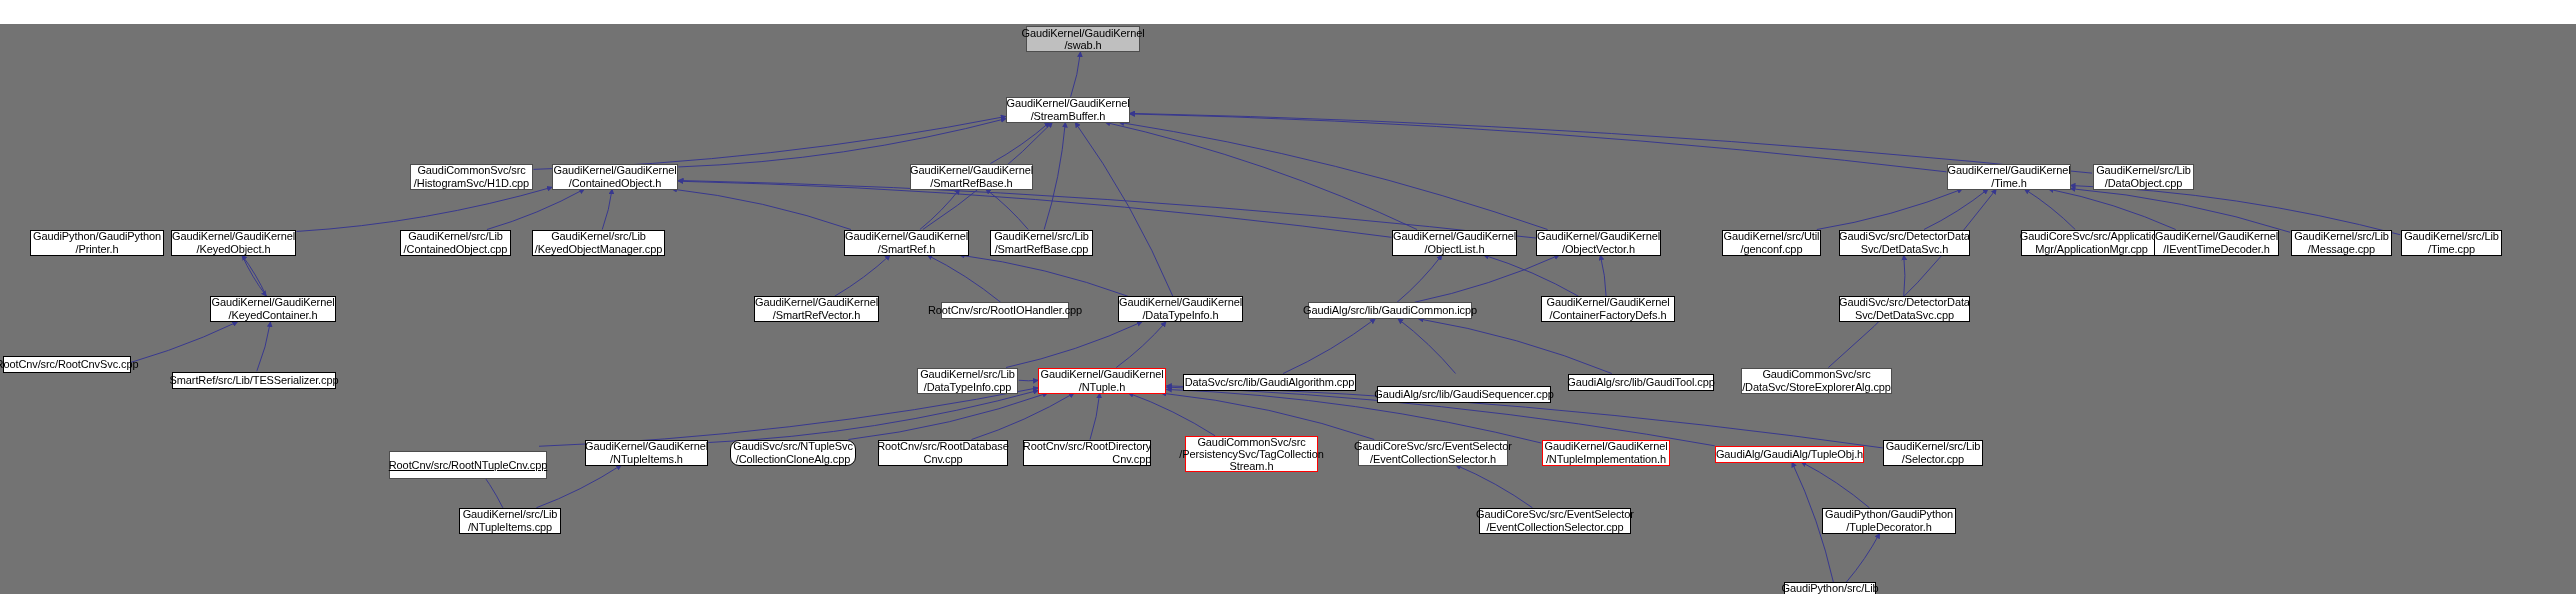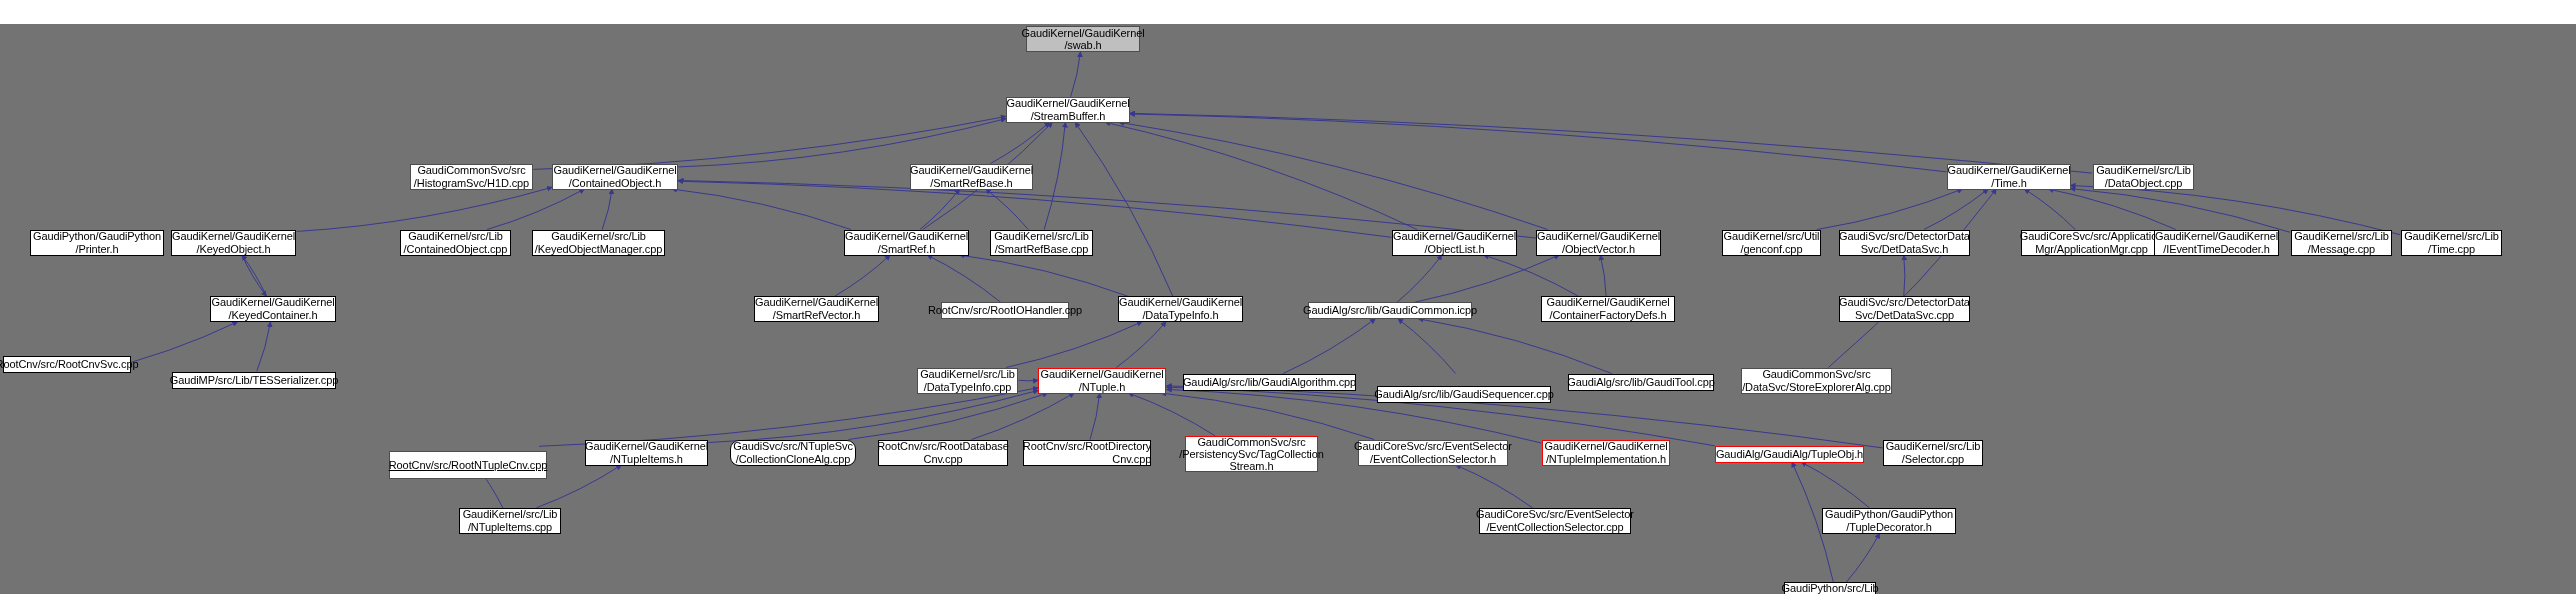--- a/index.html
+++ b/index.html
@@ -146,26 +146,26 @@
 /SmartRefVector.h</div>
     <div class="node thick" style="left: 941px; top: 278px; width: 128px; height: 16.5px;">RootCnv/src/RootIOHandler.cpp</div>
     <div class="node" style="left: 1118px; top: 272px; width: 125px; height: 25.5px;">GaudiKernel/GaudiKernel
 /DataTypeInfo.h</div>
     <div class="node thick" style="left: 1308px; top: 278px; width: 164px; height: 16.5px;">GaudiAlg/src/lib/GaudiCommon.icpp</div>
     <div class="node" style="left: 1541px; top: 272px; width: 134px; height: 25.5px;">GaudiKernel/GaudiKernel
 /ContainerFactoryDefs.h</div>
     <div class="node" style="left: 1839px; top: 272px; width: 131px; height: 25.5px;">GaudiSvc/src/DetectorData
 Svc/DetDataSvc.cpp</div>
     <div class="node" style="left: 3px; top: 332px; width: 128px; height: 16.5px;">RootCnv/src/RootCnvSvc.cpp</div>
-    <div class="node" style="left: 172px; top: 348px; width: 164px; height: 16.5px;">GaudiMP/src/Lib/TESSerializer.cpp</div>
+    <div class="node" style="left: 172px; top: 348px; width: 164px; height: 16.5px;">SmartRef/src/Lib/TESSerializer.cpp</div>
     <div class="node thick" style="left: 917px; top: 344px; width: 101px; height: 25.5px;">GaudiKernel/src/Lib
 /DataTypeInfo.cpp</div>
     <div class="node red" style="left: 1038px; top: 344px; width: 128px; height: 25.5px;">GaudiKernel/GaudiKernel
 /NTuple.h</div>
-    <div class="node" style="left: 1183px; top: 350px; width: 173px; height: 16.5px;">GaudiAlg/src/lib/GaudiAlgorithm.cpp</div>
+    <div class="node" style="left: 1183px; top: 350px; width: 173px; height: 16.5px;">DataSvc/src/lib/GaudiAlgorithm.cpp</div>
     <div class="node" style="left: 1377px; top: 362px; width: 174px; height: 16.5px;">GaudiAlg/src/lib/GaudiSequencer.cpp</div>
     <div class="node" style="left: 1568px; top: 350px; width: 146px; height: 16.5px;">GaudiAlg/src/lib/GaudiTool.cpp</div>
     <div class="node thick" style="left: 1741px; top: 344px; width: 151px; height: 25.5px;">GaudiCommonSvc/src
 /DataSvc/StoreExplorerAlg.cpp</div>
     <div class="node thick" style="left: 389px; top: 427px; width: 158px; height: 28px; text-decoration: underline;">RootCnv/src/RootNTupleCnv.cpp</div>
     <div class="node" style="left: 585px; top: 416px; width: 123px; height: 25.5px;">GaudiKernel/GaudiKernel
 /NTupleItems.h</div>
     <div class="node" style="left: 730px; top: 416px; width: 126px; height: 25.5px; border-radius: 9px;">GaudiSvc/src/NTupleSvc
 /CollectionCloneAlg.cpp</div>
     <div class="node" style="left: 878px; top: 416px; width: 130px; height: 25.5px; text-align: center;">RootCnv/src/RootDatabase

